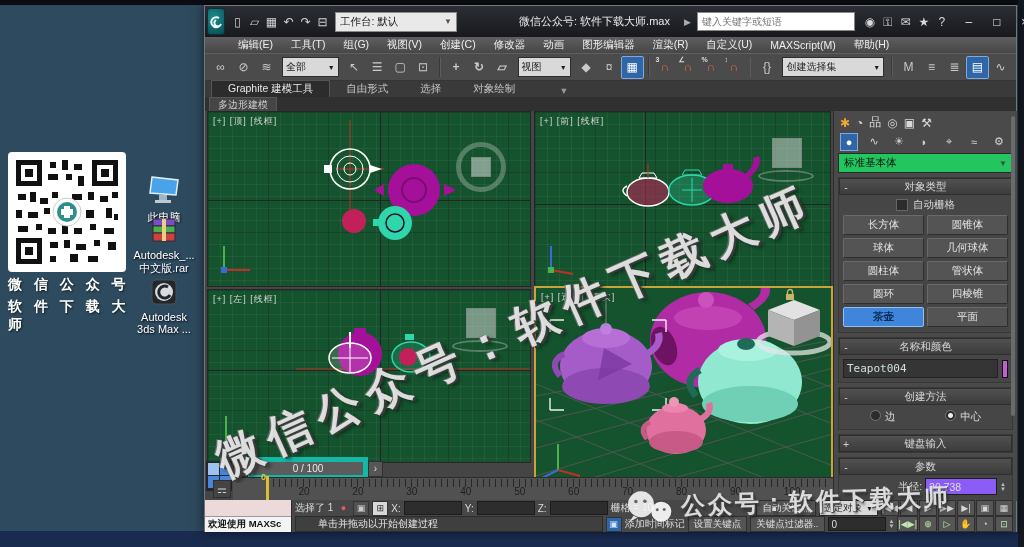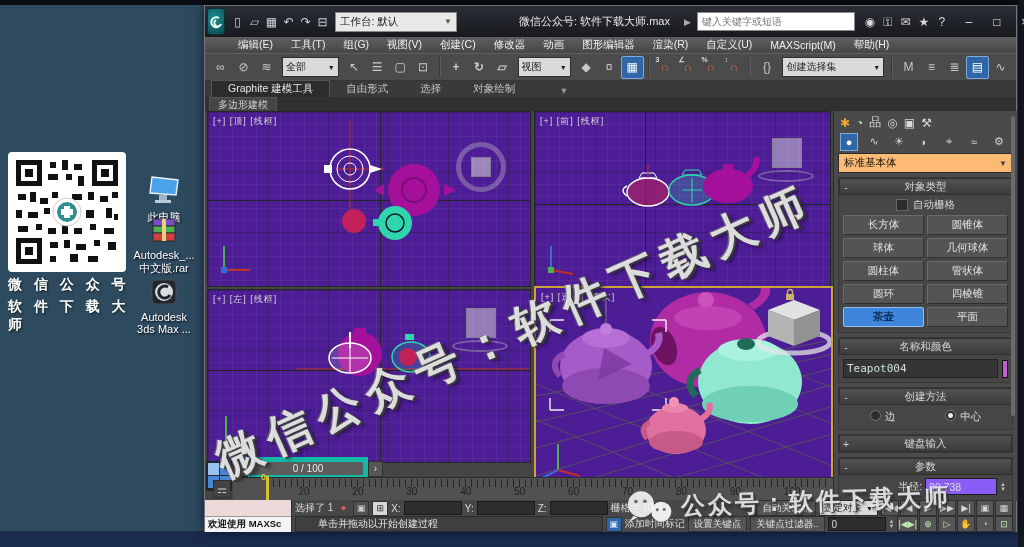--- a/index.html
+++ b/index.html
@@ -39,21 +39,21 @@
   .magnet{color:#e0654e;font-weight:bold}
   .tb-dd{height:18px;background:#d9d9d9;border:1px solid #2e2e2e;color:#1d1d1d;display:flex;align-items:center;justify-content:space-between;padding:0 3px;font-size:10px;margin:0 3px}
   .tb-sep{width:1px;height:20px;background:#3a3a3a;border-right:1px solid #5d5d5d;margin:0 3px}
   
   #ribbontabs{left:0;top:75px;width:100%;height:16px;background:#3a3a3a;display:flex;align-items:flex-end;padding-left:6px;box-sizing:border-box}
   #ribbontabs .rtab{padding:1px 16px;font-size:10.5px;color:#c4c4c4}
   #ribbontabs .rtab.active{background:#2c2c2c;border:1px solid #555;border-bottom:none;color:#e8e8e8}
   #ribbonsub{left:0;top:91px;width:100%;height:14px;background:#303030;display:flex;align-items:center;padding-left:4px;box-sizing:border-box}
   #ribbonsub .stab{background:#454545;border:1px solid #565656;border-bottom:none;color:#cfcfcf;font-size:10px;padding:0 8px;height:13px;display:flex;align-items:center}
   
-  .vp{background:#4c1d95;border:1px solid #262626;box-sizing:border-box;overflow:hidden}
+  .vp{background:#14532d;border:1px solid #262626;box-sizing:border-box;overflow:hidden}
   .vp .grid{position:absolute;inset:0;
     background-image:
       repeating-linear-gradient(to right, rgba(0,0,0,.28) 0 1px, transparent 1px 60px),
       repeating-linear-gradient(to bottom, rgba(0,0,0,.28) 0 1px, transparent 1px 60px),
       repeating-linear-gradient(to right, rgba(255,255,255,.05) 0 1px, transparent 1px 12px),
       repeating-linear-gradient(to bottom, rgba(255,255,255,.05) 0 1px, transparent 1px 12px)}
   .vp .vlabel{position:absolute;left:5px;top:3px;font-size:9px;color:#d6d6d6;letter-spacing:1px;z-index:5}
   .vcube-ring{position:absolute;border-radius:50%;border:5px solid rgba(205,205,205,.35);display:flex;align-items:center;justify-content:center}
   .vcube-ring .sq{background:rgba(222,222,222,.55);border:1px solid rgba(120,120,120,.6)}
   .axis-h{position:absolute;height:1px;background:#242424}
@@ -69,21 +69,21 @@
   #wm-bottom .txt{font-size:24px;font-weight:bold;letter-spacing:3px;color:rgba(240,240,240,.88);
     text-shadow:1px 1px 0 rgba(70,70,70,.9),2px 3px 3px rgba(0,0,0,.4);white-space:nowrap}
   
   #cmdpanel{left:628px;top:105px;width:184px;height:390px;background:#4a4a4a;border-left:1px solid #2d2d2d;box-sizing:border-box;padding:2px 4px 0 4px}
   #cp-tabs{display:flex;gap:6px;align-items:center;height:19px;padding-left:2px}
   #cp-tabs .cpt{font-size:12px;color:#d8d8d8}
   #cp-tabs .cpt.active{color:#f0a830}
   #cp-cats{display:flex;gap:7px;align-items:center;height:19px;padding-left:2px}
   #cp-cats .cpc{font-size:11px;color:#cfcfcf;width:16px;height:16px;display:flex;align-items:center;justify-content:center;border:1px solid transparent}
   #cp-cats .cpc.active{background:#2f66a8;border-color:#7ea9dd;color:#fff}
-  #cp-dd{height:18px;background:#fdba74;border:1px solid #2a2a2a;color:#111;display:flex;align-items:center;justify-content:space-between;padding:0 5px;font-size:10.5px;margin:2px 0 4px 0}
+  #cp-dd{height:18px;background:#22c55e;border:1px solid #2a2a2a;color:#111;display:flex;align-items:center;justify-content:space-between;padding:0 5px;font-size:10.5px;margin:2px 0 4px 0}
   .rollout{border:1px solid #3032333;border:1px solid #383838;background:#464646;margin-bottom:4px}
   .ro-head{height:15px;background:linear-gradient(#515151,#3c3c3c);border:1px solid #2f2f2f;display:flex;align-items:center;color:#d6d6d6;font-size:10.5px}
   .ro-head .tg{width:12px;text-align:center;color:#cfcfcf}
   .ro-head .tt{flex:1;text-align:center;padding-right:12px}
   .prim-grid{display:grid;grid-template-columns:1fr 1fr;gap:3px;padding:3px 4px 5px 4px}
   .prim-btn{height:18px;background:#545454;border:1px solid #6a6a6a;border-bottom-color:#2e2e2e;border-right-color:#2e2e2e;color:#e3e3e3;font-size:10.5px;display:flex;align-items:center;justify-content:center;border-radius:2px}
   .prim-btn.active{background:#3f85dc;border-color:#8fc0f2;color:#0c2d56;font-weight:bold}
   .cb-row{display:flex;align-items:center;gap:5px;justify-content:center;padding-top:3px;color:#d8d8d8;font-size:10.5px}
   .cbx{width:10px;height:10px;background:#2c2c2c;border:1px solid #666}
   .nc-row{display:flex;align-items:center;gap:4px;padding:4px}

